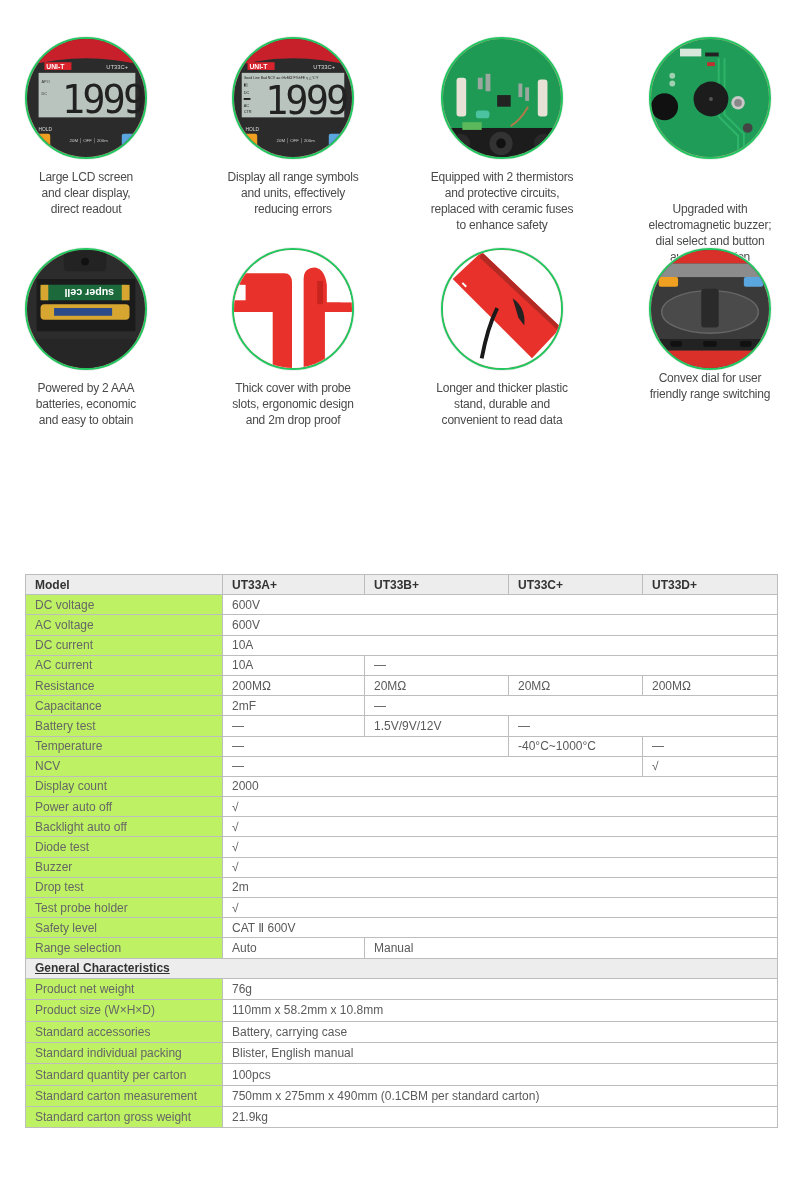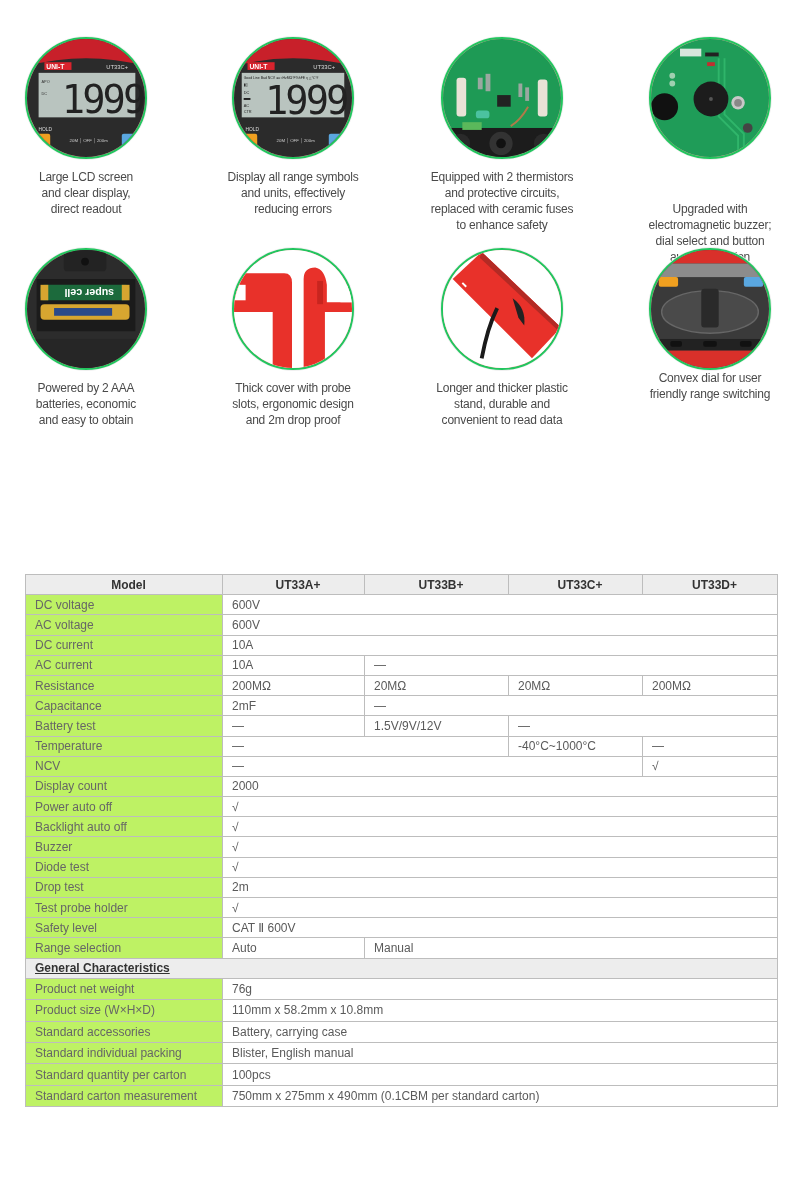--- a/index.html
+++ b/index.html
@@ -45,21 +45,21 @@
     border: 1px solid #bdbdbd;
     height: 20.2px;
     padding: 0 0 0 9px;
     text-align: left;
     white-space: nowrap;
     overflow: hidden;
     font-weight: normal;
     vertical-align: middle;
   }
   .spec-table thead th {
-    background: #ededed; color: #333; font-weight: bold; font-size: 12px; text-align: center;
+    background: #ededed; color: #333; font-weight: bold; font-size: 12px;
   }
   .spec-table td.label { background: #bef264; color: #666; }
   .spec-table tr.section td {
     background: #ededed; color: #333; font-weight: bold; text-decoration: underline;
   }
   .spec-table tr.gc td { height: 21.4px; }
 </style>
 </head>
 <body>
 
@@ -328,25 +328,25 @@
       </tr>
       <tr>
         <td class="label">Power auto off</td>
         <td colspan="4">√</td>
       </tr>
       <tr>
         <td class="label">Backlight auto off</td>
         <td colspan="4">√</td>
       </tr>
       <tr>
+        <td class="label">Diode test</td>
+        <td colspan="4">√</td>
+      </tr>
+      <tr>
         <td class="label">Buzzer</td>
-        <td colspan="4">√</td>
-      </tr>
-      <tr>
-        <td class="label">Diode test</td>
         <td colspan="4">√</td>
       </tr>
       <tr>
         <td class="label">Drop test</td>
         <td colspan="4">2m</td>
       </tr>
       <tr>
         <td class="label">Test probe holder</td>
         <td colspan="4">√</td>
       </tr>
@@ -379,14 +379,18 @@
         <td colspan="4">Blister, English manual</td>
       </tr>
       <tr class="gc">
         <td class="label">Standard quantity per carton</td>
         <td colspan="4">100pcs</td>
       </tr>
       <tr class="gc">
         <td class="label">Standard carton measurement</td>
         <td colspan="4">750mm x 275mm x 490mm (0.1CBM per standard carton)</td>
       </tr>
+      <tr class="gc">
+        <td class="label">Standard carton gross weight</td>
+        <td colspan="4">21.9kg</td>
+      </tr>
     </tbody>
 </table>
 
 </body></html>

